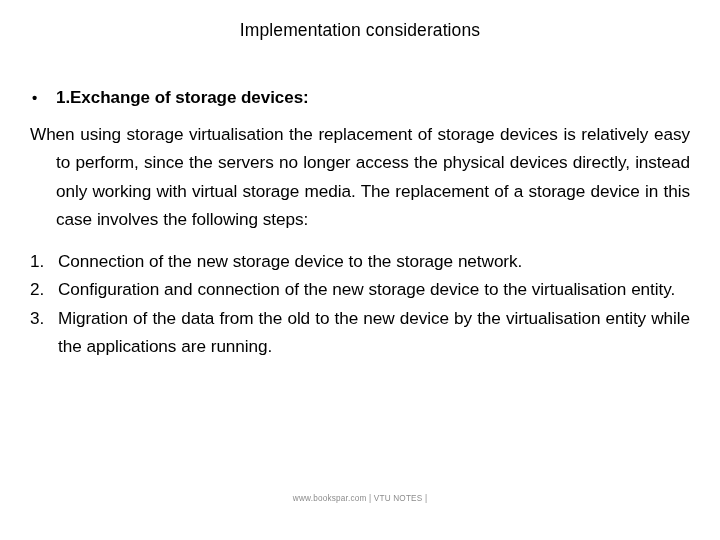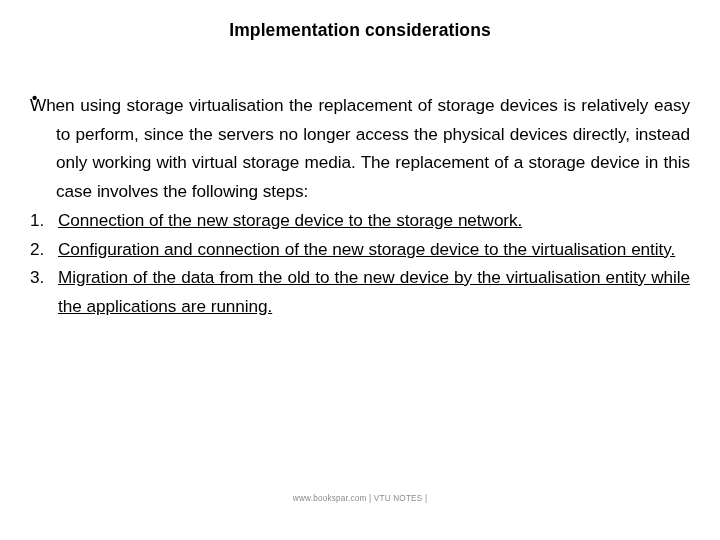--- a/index.html
+++ b/index.html
@@ -25,21 +25,21 @@
   }
 
   
   .slide-title {
     position: absolute;
     left: 0;
     top: 18px;
     width: 720px;
     text-align: center;
     font-size: 17.5px;
-    font-weight: bold;
+    font-weight: normal;
     letter-spacing: 0.1px;
     line-height: 24px;
     color: #000000;
   }
 
   
   .body-block {
     position: absolute;
     left: 30px;
     top: 84px;
@@ -65,21 +65,21 @@
   }
 
   
   .para {
     font-size: 17.2px;
     line-height: 28.5px;
     text-align: justify;
     text-justify: inter-word;
     padding-left: 26px;
     text-indent: -26px;
-    margin: 0 0 1px 0;
+    margin: 0 0 13px 0;
     letter-spacing: -0.08px;
     word-spacing: 0.2px;
   }
   .para:last-child {
     text-align-last: left;
   }
 
   
   .step {
     position: relative;
@@ -96,21 +96,20 @@
     position: absolute;
     left: 0;
     top: 0;
     width: 24px;
     text-align: left;
     font-size: 17.2px;
     line-height: 28.5px;
   }
   .step-text {
     display: block;
-    text-decoration: underline;
   }
   
   .step .step-text { text-align: justify; }
   .step.no-stretch .step-text { text-align: left; }
 
   
   .justify-all { text-align-last: left; }
 
   
   .footer {
@@ -131,20 +130,21 @@
 <body>
 
 <div class="slide">
 
   <div class="slide-title">Implementation considerations</div>
 
   <div class="body-block">
 
     <div class="bullet-line">
       <span class="bullet-dot">•</span>
+      <span>1.Exchange of storage devices:</span>
     </div>
 
     <p class="para justify-all">When using storage virtualisation the replacement of storage devices is relatively easy to perform, since the servers no longer access the physical devices directly, instead only working with virtual storage media. The replacement of a storage device in this case involves the following steps:</p>
 
     <div class="step no-stretch">
       <span class="step-num">1.</span>
       <span class="step-text">Connection of the new storage device to the storage network.</span>
     </div>
 
     <div class="step">

